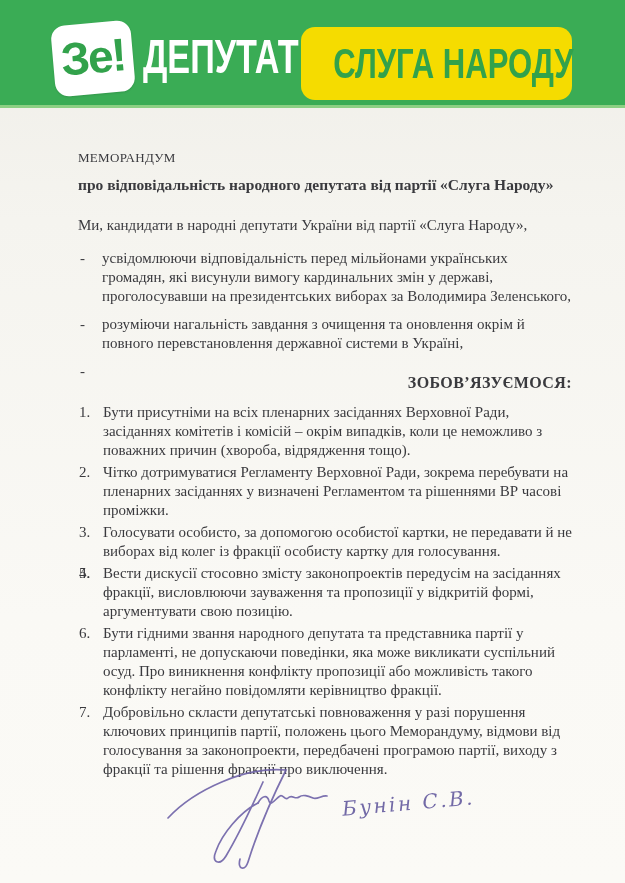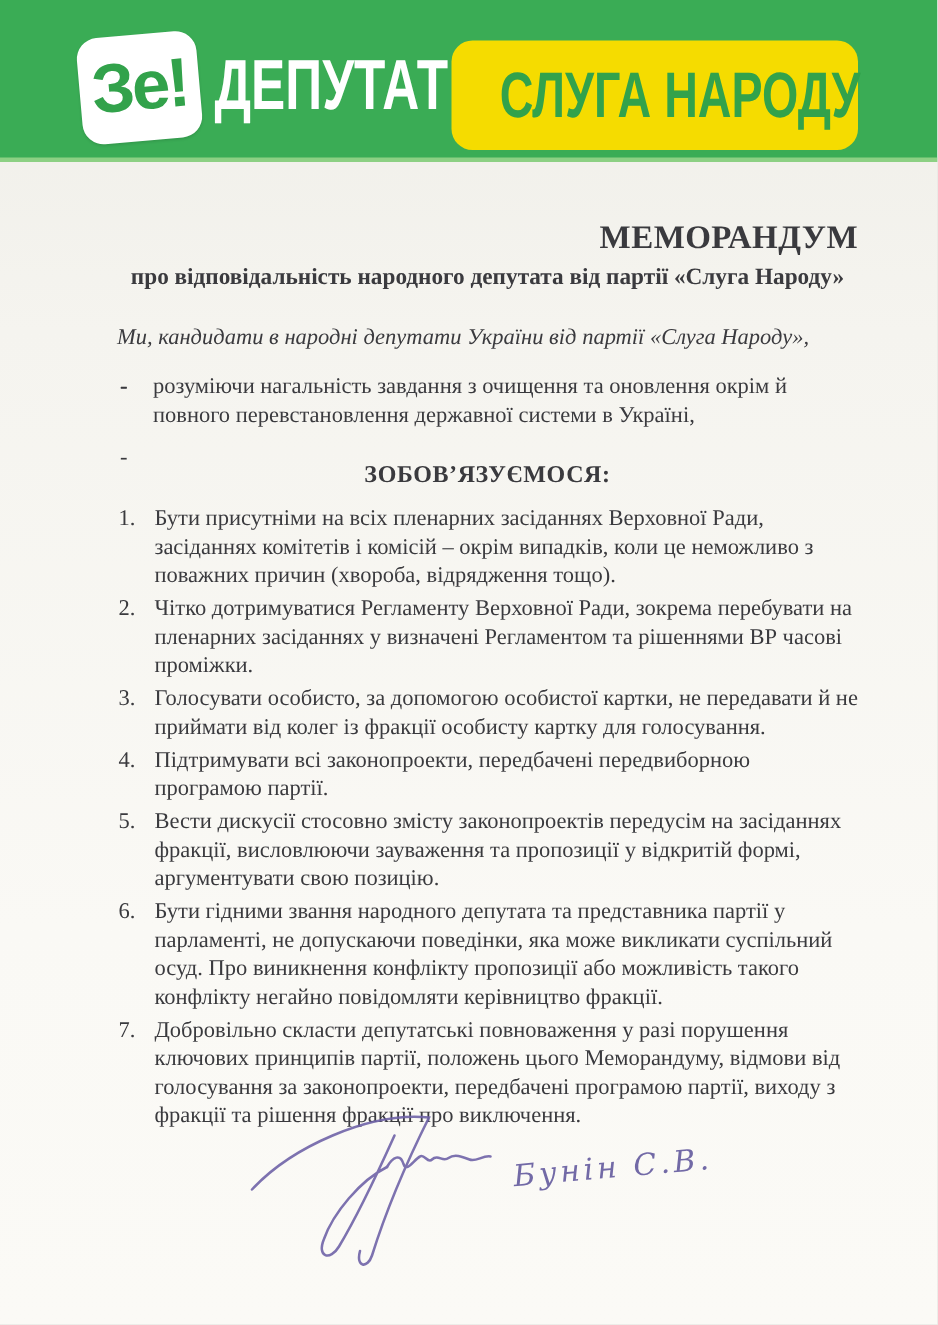--- a/index.html
+++ b/index.html
@@ -79,43 +79,43 @@
 
   
   .doc {
     position: absolute;
     left: 78px; top: 148px;
     width: 494px;
     font-size: 15px;
     line-height: 19px;
   }
   .title {
-    text-align: right;
-    font-weight: bold;
-    font-size: 22px;
+    text-align: left;
+    font-weight: normal;
+    font-size: 13px;
     letter-spacing: 0.3px;
   }
   .subtitle {
-    text-align: center;
+    text-align: left;
     font-weight: bold;
     font-size: 15.5px;
     margin-top: 8px;
   }
-  .intro { margin-top: 22px; font-style: italic; }
+  .intro { margin-top: 22px; }
 
   ul.bullets { list-style: none; margin-top: 14px; }
   ul.bullets li {
     position: relative;
     padding-left: 24px;
     margin-bottom: 9px;
   }
   ul.bullets .marker { position: absolute; left: 2px; top: 0; }
 
   .oath {
-    text-align: center;
+    text-align: right;
     font-weight: bold;
     font-size: 16px;
     margin-top: 20px;
     letter-spacing: 0.4px;
   }
 
   ol.items { list-style: none; margin-top: 11px; }
   ol.items li {
     position: relative;
     padding-left: 25px;
@@ -165,20 +165,21 @@
   <main class="doc">
 
     <h1 class="title">МЕМОРАНДУМ</h1>
     <h2 class="subtitle">про відповідальність народного депутата від партії «Слуга Народу»</h2>
 
     <p class="intro">Ми, кандидати в народні депутати України від партії «Слуга Народу»,</p>
 
     <ul class="bullets">
       <li>
         <span class="marker">-</span>
+        <span>усвідомлюючи відповідальність перед мільйонами українських громадян, які висунули вимогу кардинальних змін у державі, проголосувавши на президентських виборах за Володимира Зеленського,</span>
       </li>
       <li>
         <span class="marker">-</span>
         <span>розуміючи нагальність завдання з очищення та оновлення окрім й повного перевстановлення державної системи в Україні,</span>
       </li>
       <li>
         <span class="marker">-</span>
       </li>
     </ul>
 
@@ -188,25 +189,24 @@
       <li>
         <span class="num">1.</span>
         <span>Бути присутніми на всіх пленарних засіданнях Верховної Ради, засіданнях комітетів і комісій – окрім випадків, коли це неможливо з поважних причин (хвороба, відрядження тощо).</span>
       </li>
       <li>
         <span class="num">2.</span>
         <span>Чітко дотримуватися Регламенту Верховної Ради, зокрема перебувати на пленарних засіданнях у визначені Регламентом та рішеннями ВР часові проміжки.</span>
       </li>
       <li>
         <span class="num">3.</span>
-        <span>Голосувати особисто, за допомогою особистої картки, не передавати й не приймати від колег із фракції особисту картку для голосування.</span>
+        <span>Голосувати особисто, за допомогою особистої картки, не передавати й не виборах від колег із фракції особисту картку для голосування.</span>
       </li>
       <li>
         <span class="num">4.</span>
-        <span>Підтримувати всі законопроекти, передбачені передвиборною програмою партії.</span>
       </li>
       <li>
         <span class="num">5.</span>
         <span>Вести дискусії стосовно змісту законопроектів передусім на засіданнях фракції, висловлюючи зауваження та пропозиції у відкритій формі, аргументувати свою позицію.</span>
       </li>
       <li>
         <span class="num">6.</span>
         <span>Бути гідними звання народного депутата та представника партії у парламенті, не допускаючи поведінки, яка може викликати суспільний осуд. Про виникнення конфлікту пропозиції або можливість такого конфлікту негайно повідомляти керівництво фракції.</span>
       </li>
       <li>

